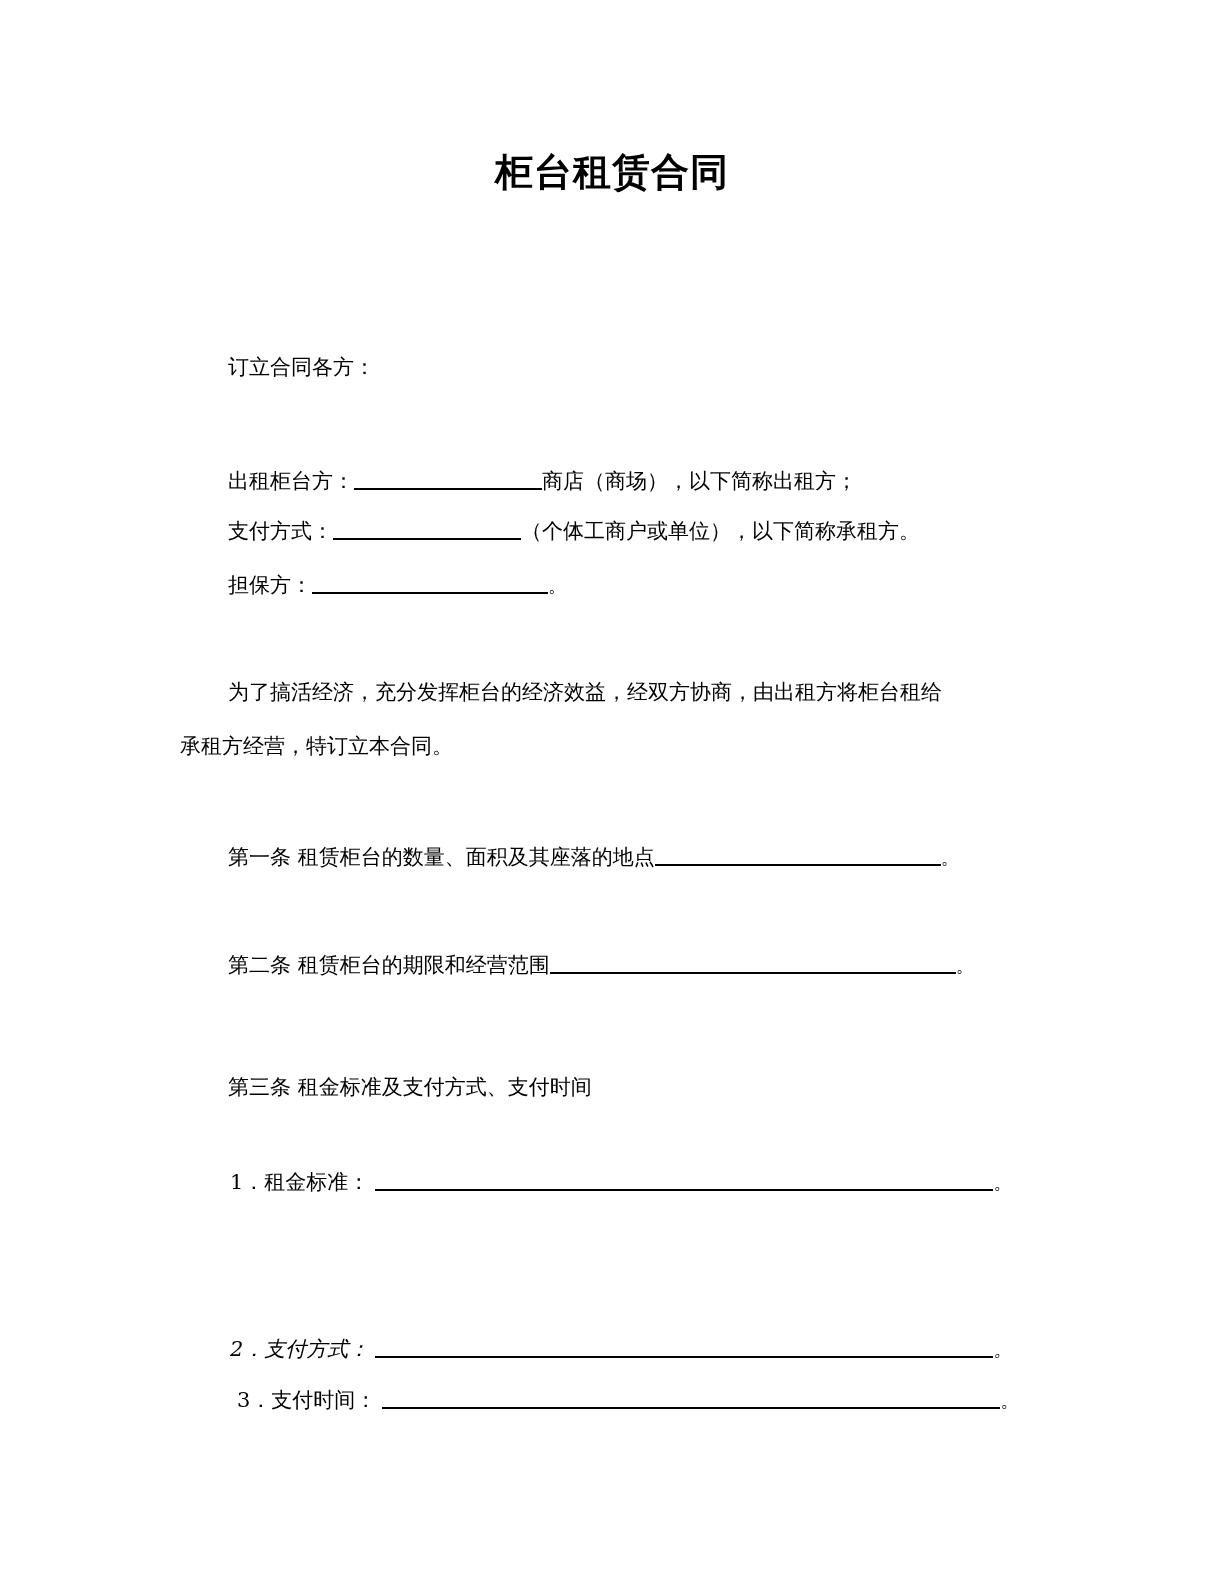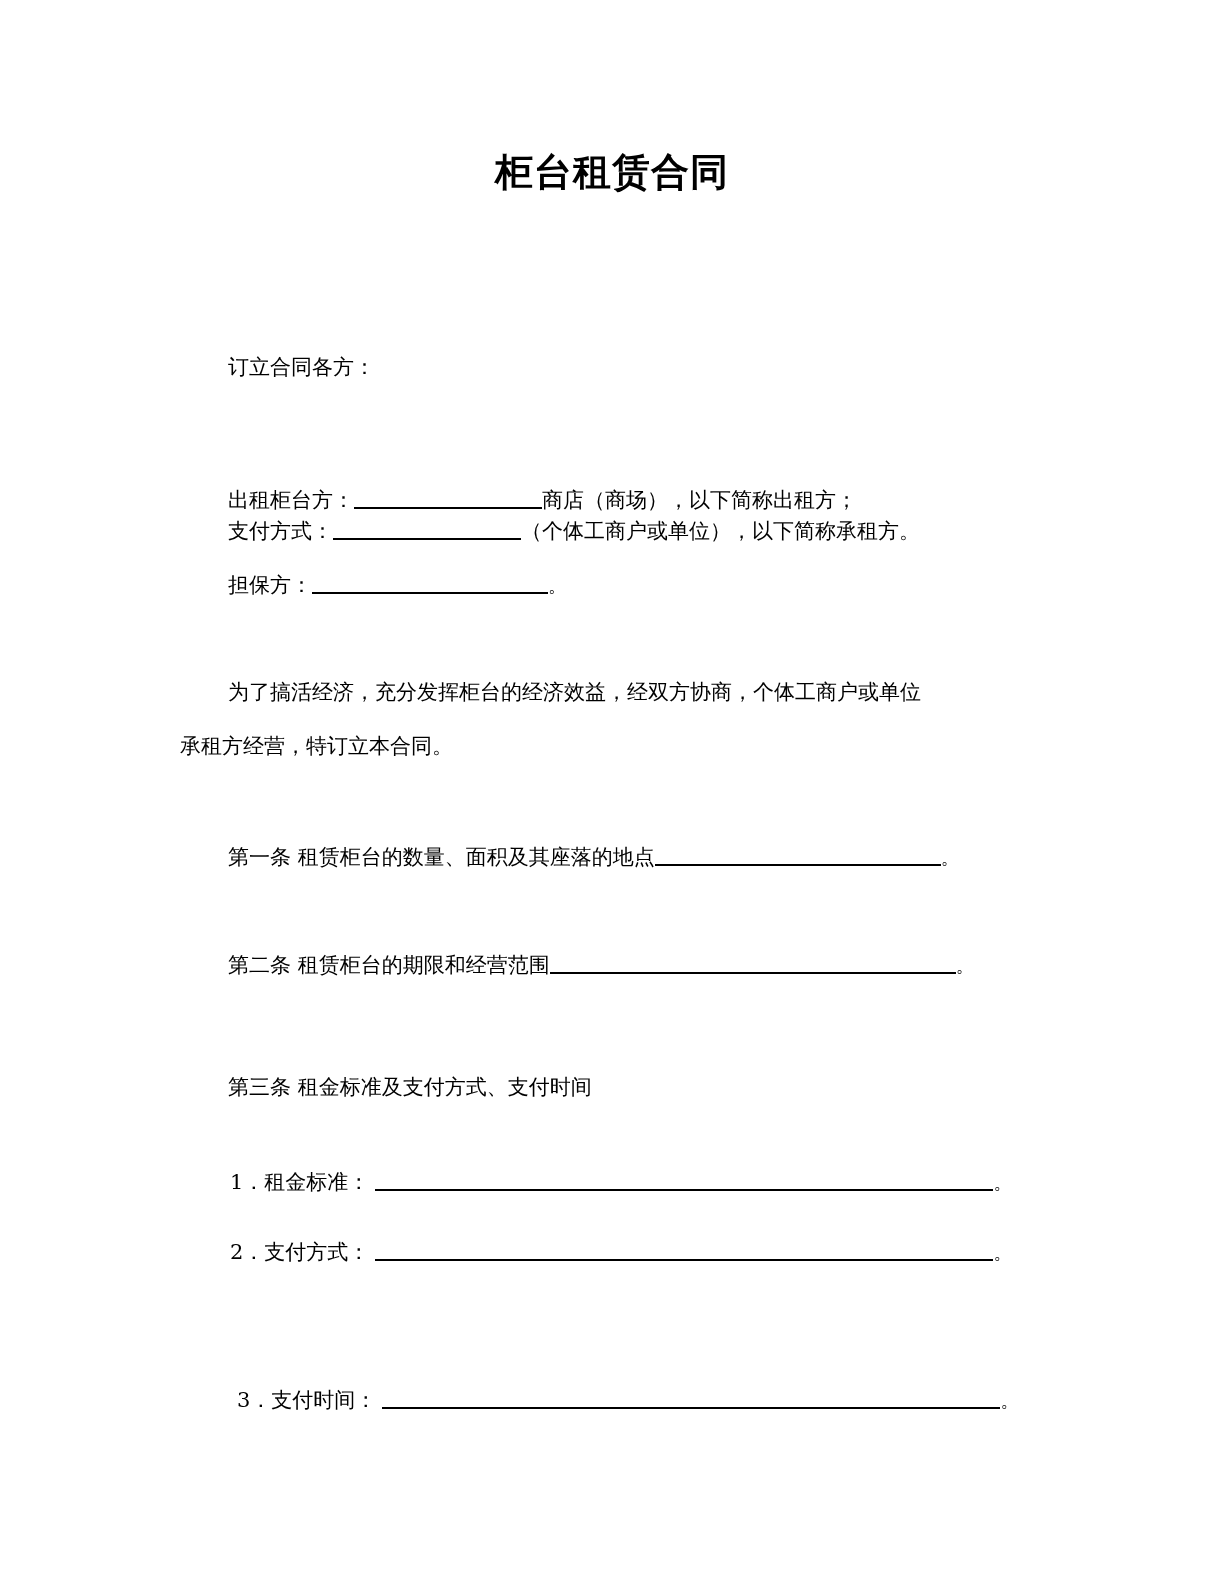--- a/index.html
+++ b/index.html
@@ -12,50 +12,50 @@
   .blank { display: inline-block; border-bottom: 2px solid #000; height: 22px; vertical-align: baseline; position: relative; top: 2px; }
   .end { font-size: 18px; }
 </style>
 </head>
 <body>
 
 <div class="title">柜台租赁合同</div>
 
 <div class="line" style="left:228px; top:352px;">订立合同各方：</div>
 
-<div class="line" style="left:228px; top:483px;">
+<div class="line" style="left:228px; top:464px;">
   <span>出租柜台方：</span><span class="blank" style="width:188px;"></span><span>商店（商场），以下简称出租方；</span>
 </div>
 
 <div class="line" style="left:228px; top:514px;">
   <span>支付方式：</span><span class="blank" style="width:188px;"></span><span>（个体工商户或单位），以下简称承租方。</span>
 </div>
 
 <div class="line" style="left:228px; top:568px;">
   <span>担保方：</span><span class="blank" style="width:236px;"></span><span class="end">。</span>
 </div>
 
-<div class="line" style="left:228px; top:677px;">为了搞活经济，充分发挥柜台的经济效益，经双方协商，个体工商户或单位</div>
+<div class="line" style="left:228px; top:677px;">为了搞活经济，充分发挥柜台的经济效益，经双方协商，由出租方将柜台租给</div>
 <div class="line" style="left:180px; top:731px;">承租方经营，特订立本合同。</div>
 
 <div class="line" style="left:228px; top:840px;">
   <span>第一条  租赁柜台的数量、面积及其座落的地点</span><span class="blank" style="width:286px;"></span><span class="end">。</span>
 </div>
 
 <div class="line" style="left:228px; top:948px;">
   <span>第二条  租赁柜台的期限和经营范围</span><span class="blank" style="width:406px;"></span><span class="end">。</span>
 </div>
 
 <div class="line" style="left:228px; top:1056px;margin-top:16px;">
   <span>第三条  租金标准及支付方式、支付时间</span>
 </div>
 
 <div class="line" style="left:230px; top:1165px;">
   <span>1．租金标准：</span><span class="blank" style="width:618px; margin-left:6px;"></span><span class="end">。</span>
 </div>
 
-<div class="line" style="left:230px; top:1235px;">
+<div class="line" style="left:230px; top:1332px;font-style:italic;">
   <span>2．支付方式：</span><span class="blank" style="width:618px; margin-left:6px;"></span><span class="end">。</span>
 </div>
 
 <div class="line" style="left:237px; top:1383px;">
   <span>3．支付时间：</span><span class="blank" style="width:618px; margin-left:6px;"></span><span class="end">。</span>
 </div>
 
 </body></html>

